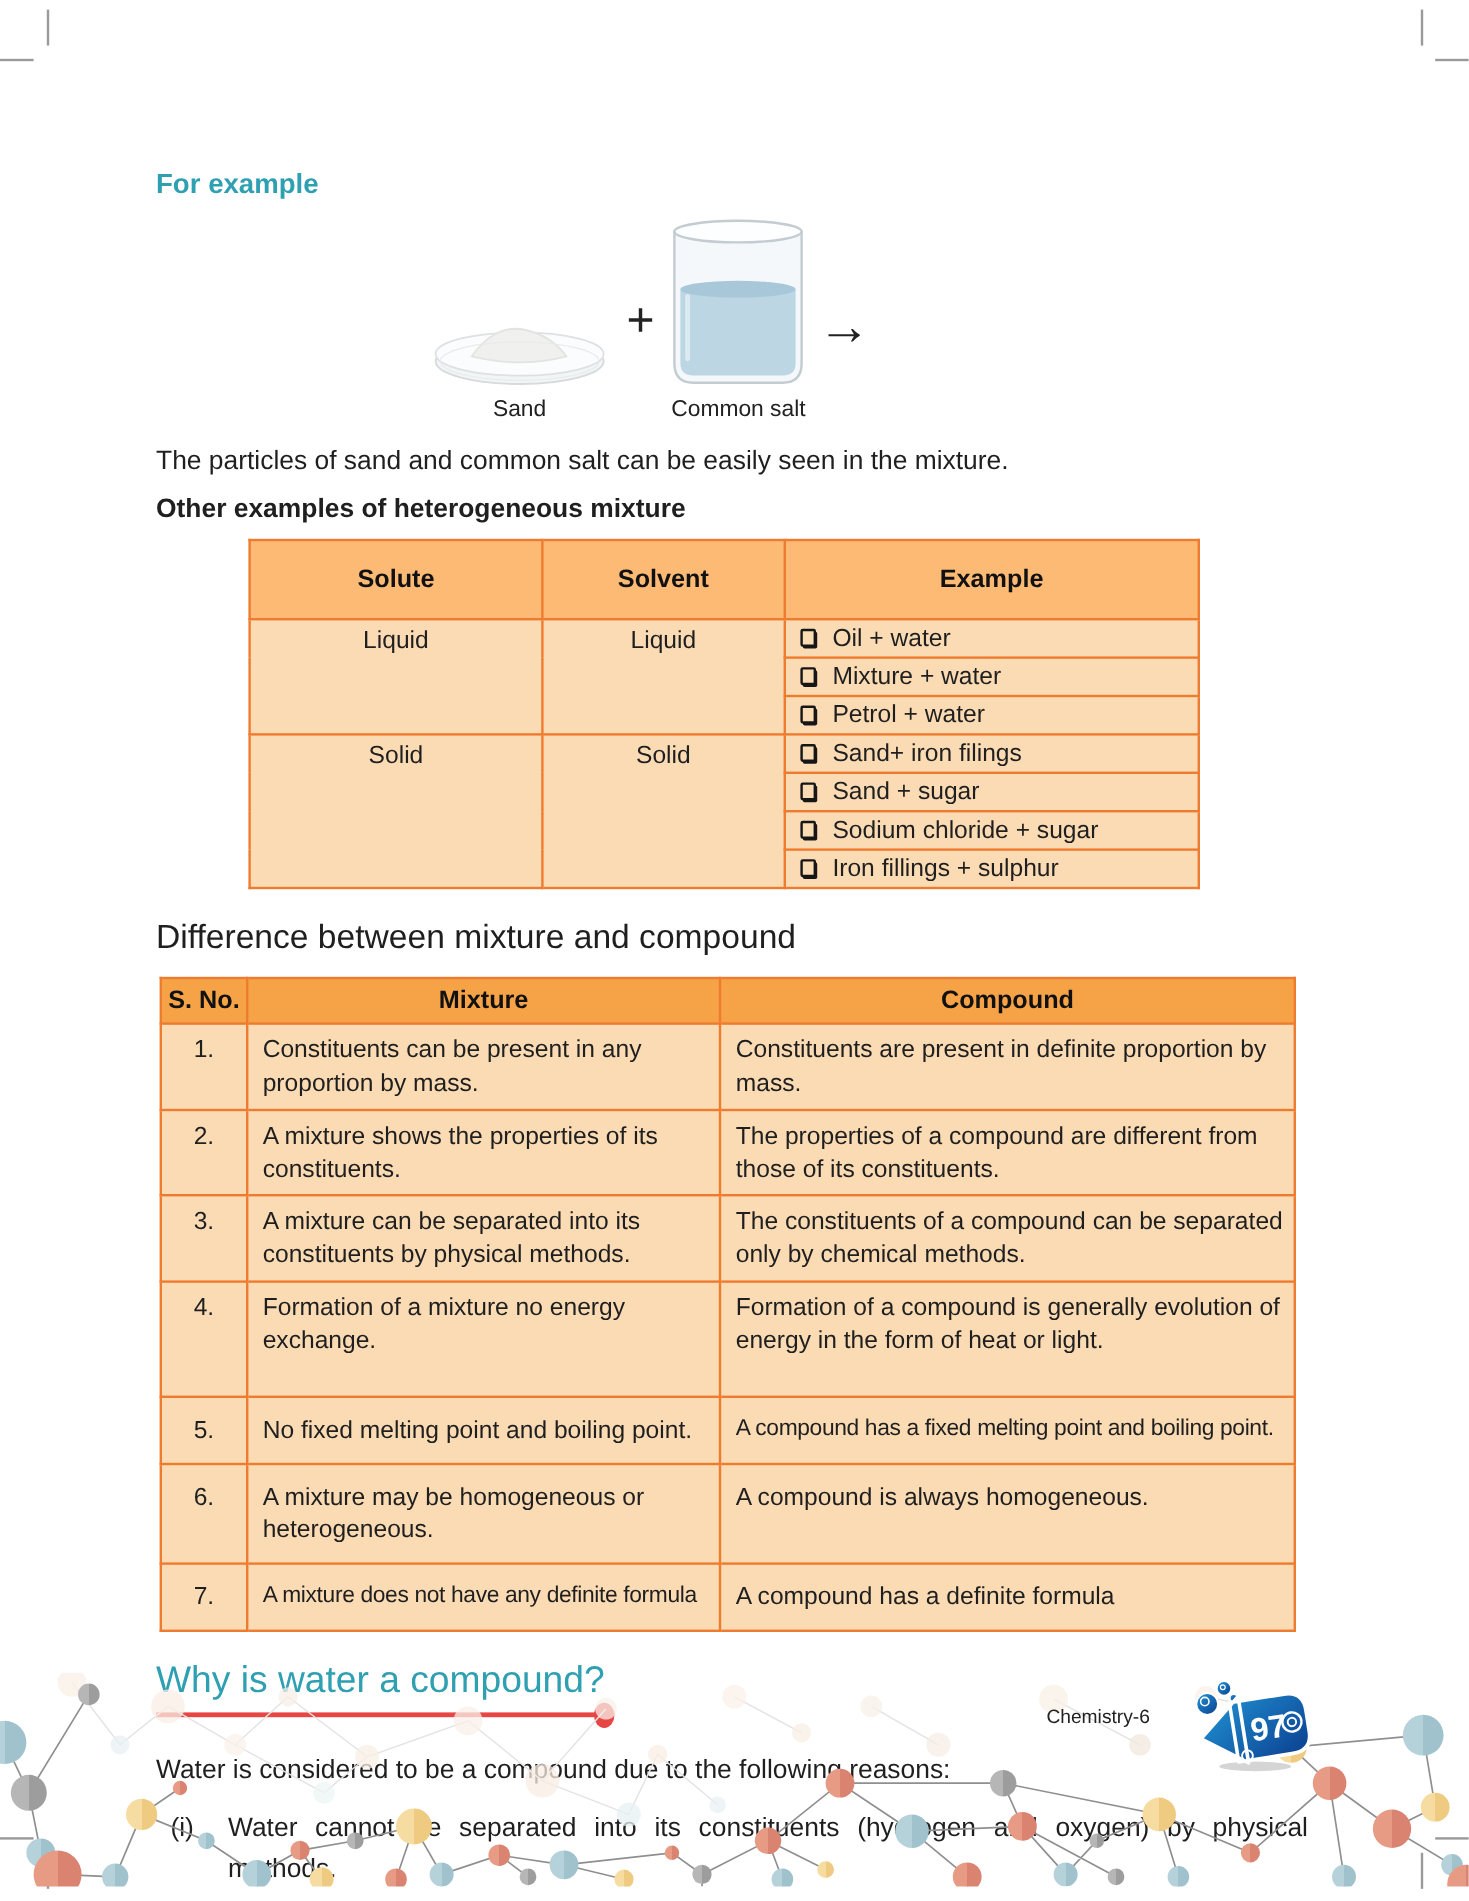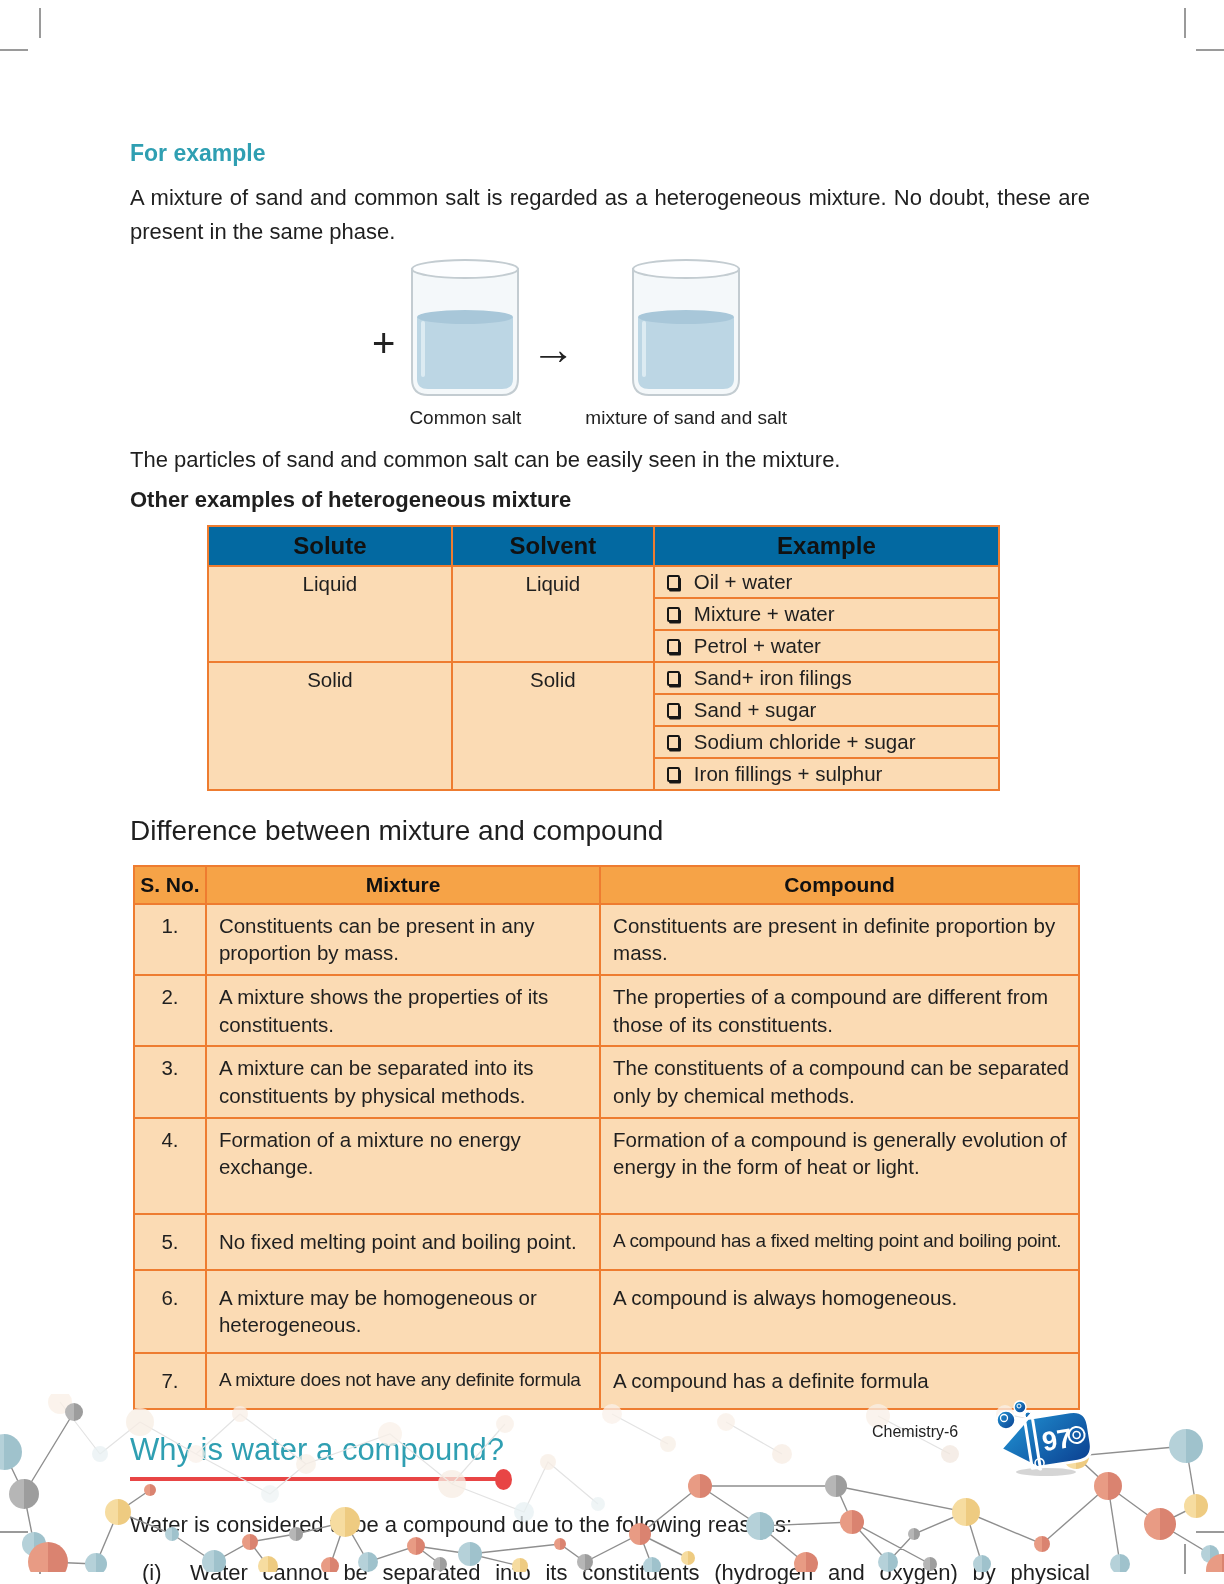--- a/index.html
+++ b/index.html
@@ -26,21 +26,21 @@
   .op { font-size:40px; font-weight:400; color:#222; align-self:flex-end; margin:0 14px 66px 14px; line-height:1; }
   .op.arrow { font-size:44px; margin:0 10px 58px 10px; }
 
   .para2 { margin:14px 0 10px 0; }
   .h-bold { font-size:22px; font-weight:bold; margin:0 0 12px 0; }
 
   
   table { border-collapse:collapse; }
   .t1 { margin:0 0 18px 77px; width:793px; }
   .t1 th, .t1 td { border:2px solid #ee7c30; }
-  .t1 th { background:#0369a1; font-size:24px; font-weight:bold; padding:5px 4px; color:#111; }
+  .t1 th { background:#fdba74; font-size:21px; font-weight:bold; padding:20px 4px; color:#111; }
   .t1 td { background:#fbdbb4; font-size:20.5px; }
   .t1 td.c { text-align:center; vertical-align:top; padding-top:5px; width:256px; }
   .t1 td.c2 { width:210px; }
   .t1 td.ex { padding:3px 6px 3px 12px; width:363px; }
   .chk { display:inline-block; width:13px; height:15px; border:2.5px solid #161616;
          border-radius:2px; box-shadow:1.5px 2px 0 -0.5px #161616;
          margin-right:14px; position:relative; top:1px; background:#fbdbb4; }
 
   .h-diff { font-size:28px; margin:0 0 12px 0; }
 
@@ -79,45 +79,43 @@
   <div class="crop h" style="left:0; top:49px;"></div>
   <div class="crop v" style="left:1184px; top:8px;"></div>
   <div class="crop h" style="right:0; top:49px;"></div>
   <div class="crop h" style="left:0; top:1531px;"></div>
   <div class="crop v" style="left:39px; top:1544px;"></div>
   <div class="crop h" style="right:0; top:1531px;"></div>
   <div class="crop v" style="left:1184px; top:1544px;"></div>
 
   <div class="content">
     <div class="h-teal-sm">For example</div>
-    <div class="para p1">A mixture of sand and common salt is regarded as a heterogeneous mixture. No doubt, these are present in the same phase.</div>
 
     <div class="figure">
+      <div class="figcol">
+        <svg width="150" height="66" viewBox="0 0 150 66">
+          <ellipse cx="75" cy="44" rx="70" ry="19" fill="#f2f5f6" stroke="#d6dadc" stroke-width="1.5"></ellipse>
+          <ellipse cx="75" cy="38" rx="70" ry="18" fill="#fbfcfd" stroke="#dde1e3" stroke-width="1.5"></ellipse>
+          <path d="M35,40 Q55,12 80,18 Q102,23 114,40 Q76,50 35,40 Z" fill="#f0f0ee" stroke="#e3e3e0" stroke-width="1.5"></path>
+          <ellipse cx="75" cy="44" rx="66" ry="16" fill="none" stroke="#e8ebec" stroke-width="1"></ellipse>
+        </svg>
+        <div class="cap">Sand</div>
+      </div>
       <div class="op">+</div>
       <div class="figcol">
         <svg width="112" height="142" viewBox="0 0 112 142">
           <path d="M3,12 L3,122 Q3,138 19,138 L93,138 Q109,138 109,122 L109,12 Z" fill="#f4f8fa" stroke="#c3ccd1" stroke-width="2"></path>
           <path d="M8,60 L8,122 Q8,132 19,132 L93,132 Q104,132 104,122 L104,60 Z" fill="#bcd6e4"></path>
           <ellipse cx="56" cy="60" rx="48" ry="7" fill="#a8c7d9"></ellipse>
           <ellipse cx="56" cy="12" rx="53" ry="9" fill="#fdfeff" stroke="#c3ccd1" stroke-width="2"></ellipse>
           <path d="M14,66 L14,118" stroke="#dcebf2" stroke-width="4" stroke-linecap="round"></path>
         </svg>
         <div class="cap">Common salt</div>
       </div>
       <div class="op arrow">→</div>
-      <div class="figcol">
-        <svg width="112" height="142" viewBox="0 0 112 142">
-          <path d="M3,12 L3,122 Q3,138 19,138 L93,138 Q109,138 109,122 L109,12 Z" fill="#f4f8fa" stroke="#c3ccd1" stroke-width="2"></path>
-          <path d="M8,60 L8,122 Q8,132 19,132 L93,132 Q104,132 104,122 L104,60 Z" fill="#bcd6e4"></path>
-          <ellipse cx="56" cy="60" rx="48" ry="7" fill="#a8c7d9"></ellipse>
-          <ellipse cx="56" cy="12" rx="53" ry="9" fill="#fdfeff" stroke="#c3ccd1" stroke-width="2"></ellipse>
-          <path d="M14,66 L14,118" stroke="#dcebf2" stroke-width="4" stroke-linecap="round"></path>
-        </svg>
-        <div class="cap">mixture of sand and salt</div>
-      </div>
     </div>
 
     <div class="para para2">The particles of sand and common salt can be easily seen in the mixture.</div>
     <div class="h-bold">Other examples of heterogeneous mixture</div>
 
     <table class="t1">
       <thead>
         <tr>
           <th>Solute</th>
           <th>Solvent</th>

